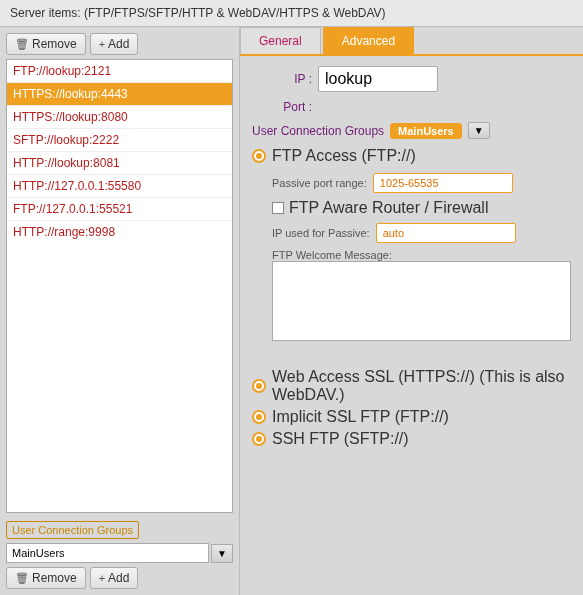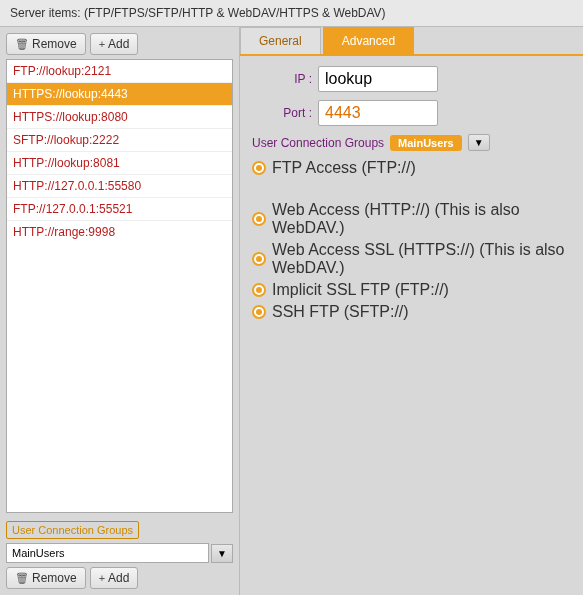--- a/index.html
+++ b/index.html
@@ -142,21 +142,21 @@
       border-bottom: 2px solid #f0a020;
     }
     
     .tab {
       padding: 6px 18px;
       cursor: pointer;
       background: #e0e0e0;
       border: 1px solid #bbb;
       border-bottom: none;
       font-size: 12px;
-      color: #a16207;
+      color: #be185d;
       margin-right: 2px;
     }
     
     .tab.active {
       background: #f0a020;
       color: white;
       border-color: #f0a020;
     }
     
     .form-area {
@@ -417,47 +417,63 @@
 
       <div class="form-area">
 
         <div class="form-row">
           <span class="form-label">IP :</span>
           <input class="text-input" type="text" value="lookup" style="width: 120px;">
         </div>
 
         <div class="form-row">
           <span class="form-label">Port :</span>
-          <input class="text-input orange-text" type="text" value="4443" style="width: 120px;">
         </div>
 
         <div class="form-row">
           <span class="form-label" style="min-width:130px; text-align:left;">User Connection Groups</span>
           <span class="group-badge">MainUsers</span>
           <button class="group-arrow-btn">▼</button>
         </div>
 
         <div class="section-row">
           <div class="radio-orange">
             <div class="dot"></div>
           </div>
           <span class="section-label">FTP Access (FTP://)</span>
         </div>
 
+        <div class="indented-section">
+
+          <div class="passive-row">
+            <span class="passive-label">Passive port range:</span>
+            <input class="orange-value-input" type="text" value="1025-65535" style="">
+          </div>
+
+          <div class="checkbox-row">
+            <div class="checkbox"></div>
+            <span class="section-label">FTP Aware Router / Firewall</span>
+          </div>
+
+          <div class="ip-passive-row">
+            <span class="ip-passive-label">IP used for Passive:</span>
+            <input class="ip-passive-value" type="text" value="auto" style="">
+          </div>
+
+          <div>
+            <div class="welcome-label">FTP Welcome Message:</div>
+            <textarea class="welcome-textarea" style=""></textarea>
+          </div>
+
+        </div>
 
         <div class="section-divider"></div>
 
         <div class="bottom-sections">
 
-          <div class="section-row">
-            <div class="radio-orange">
-              <div class="dot"></div>
-            </div>
-            <span class="section-label">Web Access (HTTP://) (This is also WebDAV.)</span>
-          </div>
 
           <div class="section-row">
             <div class="radio-orange">
               <div class="dot"></div>
             </div>
             <span class="section-label">Web Access SSL (HTTPS://) (This is also WebDAV.)</span>
           </div>
 
           <div class="section-row">
             <div class="radio-orange">

